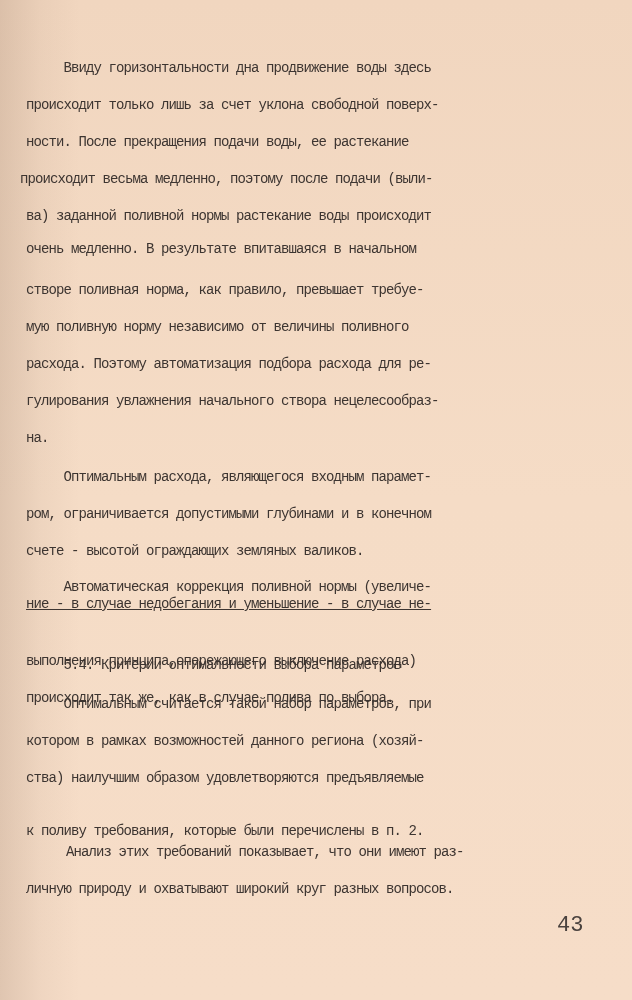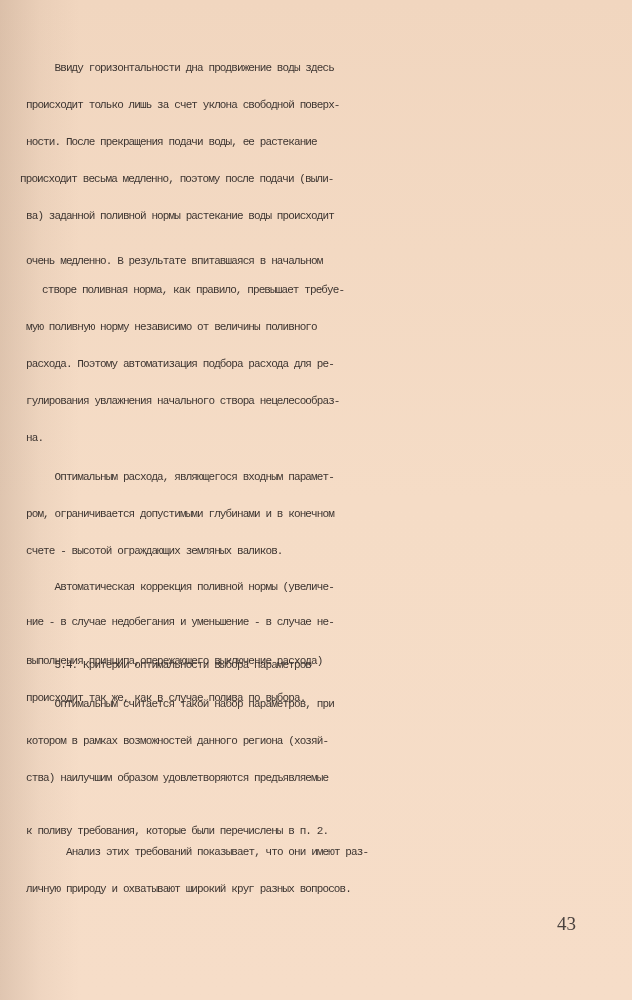--- a/index.html
+++ b/index.html
@@ -19,54 +19,53 @@
       background:
         linear-gradient(to right, rgba(120,90,70,0.18) 0px, rgba(120,90,70,0.06) 40px, rgba(0,0,0,0) 80px),
         linear-gradient(to bottom, #f1d6bf 0%, #f5dcc6 50%, #f6ddc8 100%);
       font-family: "Liberation Mono", "DejaVu Sans Mono", monospace;
       color: #3d3531;
     }
     .line {
       position: absolute;
       left: 0;
       white-space: pre;
-      font-size: 11px;
+      font-size: 14px;
       letter-spacing: -0.9px;
       line-height: 20px;
     }
     .pagenum {
       position: absolute;
       left: 557px;
       top: 913px;
-      font-size: 19px;
+      font-size: 22px;
       color: #4a423e;
-      font-family: Liberation Serif, serif;
     }
   </style>
 </head>
 <body>
 
 <div class="page">
   <div id="text-layer">
       <div class="line" style="left: 26px; top: 58px;">     Ввиду горизонтальности дна продвижение воды здесь</div>
       <div class="line" style="left: 26px; top: 95px;">происходит только лишь за счет уклона свободной поверх-</div>
       <div class="line" style="left: 26px; top: 132px;">ности. После прекращения подачи воды, ее растекание</div>
       <div class="line" style="left: 20px; top: 169px;">происходит весьма медленно, поэтому после подачи (выли-</div>
       <div class="line" style="left: 26px; top: 206px;">ва) заданной поливной нормы растекание воды происходит</div>
-      <div class="line" style="left: 26px; top: 251px;">очень медленно. В результате впитавшаяся в начальном</div>
-      <div class="line" style="left: 42px; top: 280px;">створе поливная норма, как правило, превышает требуе-</div>
+      <div class="line" style="left: 26px; top: 239px;">очень медленно. В результате впитавшаяся в начальном</div>
+      <div class="line" style="left: 26px; top: 280px;">створе поливная норма, как правило, превышает требуе-</div>
       <div class="line" style="left: 26px; top: 317px; text-align: right;">мую поливную норму независимо от величины поливного</div>
       <div class="line" style="left: 26px; top: 354px;">расхода. Поэтому автоматизация подбора расхода для ре-</div>
       <div class="line" style="left: 26px; top: 391px;">гулирования увлажнения начального створа нецелесообраз-</div>
       <div class="line" style="left: 26px; top: 428px;">на.</div>
       <div class="line" style="left: 26px; top: 467px;">     Оптимальным расхода, являющегося входным парамет-</div>
       <div class="line" style="left: 26px; top: 504px;">ром, ограничивается допустимыми глубинами и в конечном</div>
       <div class="line" style="left: 26px; top: 541px;">счете - высотой ограждающих земляных валиков.</div>
       <div class="line" style="left: 26px; top: 577px;">     Автоматическая коррекция поливной нормы (увеличе-</div>
-      <div class="line" style="left: 26px; top: 612px;">ние - в случае недобегания и уменьшение - в случае не-</div>
+      <div class="line" style="left: 26px; top: 594px; text-decoration: underline;">ние - в случае недобегания и уменьшение - в случае не-</div>
       <div class="line" style="left: 26px; top: 651px;">выполнения принципа,опережающего выключение расхода)</div>
       <div class="line" style="left: 26px; top: 688px;">происходит так же, как в случае полива по выбора.</div>
       <div class="line" style="left: 26px; top: 655px;">     5.4. Критерии оптимальности выбора параметров</div>
       <div class="line" style="left: 26px; top: 694px;">     Оптимальным считается такой набор параметров, при</div>
       <div class="line" style="left: 26px; top: 731px;">котором в рамках возможностей данного региона (хозяй-</div>
       <div class="line" style="left: 26px; top: 768px;">ства) наилучшим образом удовлетворяются предъявляемые</div>
       <div class="line" style="left: 26px; top: 821px;">к поливу требования, которые были перечислены в п. 2.</div>
       <div class="line" style="left: 26px; top: 842px; margin-left: 40px;">Анализ этих требований показывает, что они имеют раз-</div>
       <div class="line" style="left: 26px; top: 879px;">личную природу и охватывают широкий круг разных вопросов.</div>
     </div>

